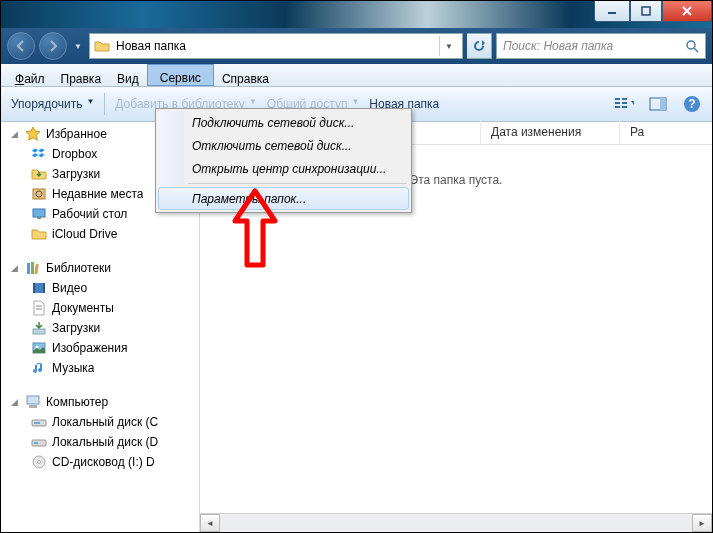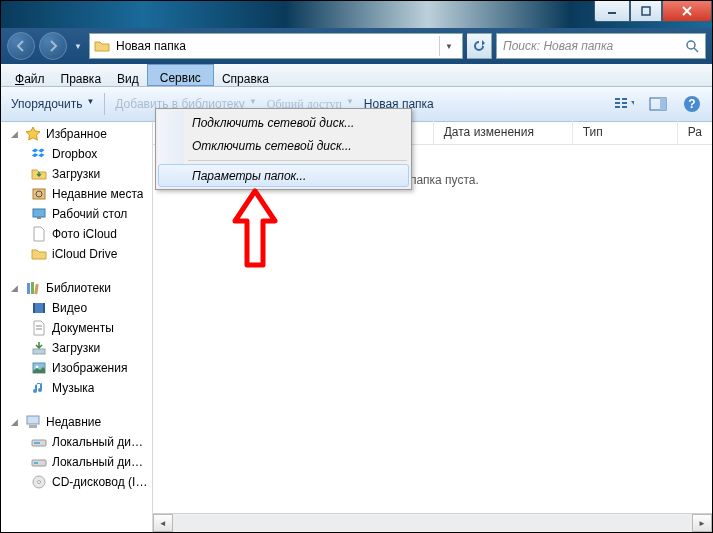--- a/index.html
+++ b/index.html
@@ -144,21 +144,21 @@
   <div class="toolbar">
     <div class="tbtn">
       <span>Упорядочить</span>
         <span class="tarrow">▼</span>
     </div>
     <div class="tsep"></div>
     <div class="tbtn" style="opacity:.28;">
       <span>Добавить в библиотеку</span>
         <span class="tarrow">▼</span>
     </div>
-    <div class="tbtn" style="opacity:.28;font-family:Liberation Serif, serif;">
+    <div class="tbtn" style="opacity:.28;">
       <span>Общий доступ</span>
         <span class="tarrow">▼</span>
     </div>
     <div class="tbtn">
       <span>Новая папка</span>
     </div>
     <div class="tright">
       <div class="ticon">
         <svg width="26" height="16">
             <rect x="1" y="2" width="5" height="2" fill="#3a6aa0"></rect>
@@ -229,28 +229,20 @@
               <svg width="16" height="16">
                 <rect x="2" y="3" width="12" height="8" fill="#6ab0e0" stroke="#3a7ab0"></rect>
                 <rect x="6" y="11" width="4" height="2" fill="#888"></rect>
               </svg>
             </span>
             <span class="tlabel">Рабочий стол</span>
           </div>
         <div class="tnode child">
             <span class="ticon-s">
               <svg width="16" height="16">
-                <path d="M3 1h7l3 3v11H3z" fill="#fff" stroke="#aaa"></path>
-              </svg>
-            </span>
-            <span class="tlabel">Фото iCloud</span>
-          </div>
-        <div class="tnode child">
-            <span class="ticon-s">
-              <svg width="16" height="16">
                 <path d="M1 4h5l2 2h7v7H1z" fill="#f3d373" stroke="#caa43a"></path>
               </svg>
             </span>
             <span class="tlabel">iCloud Drive</span>
           </div>
 
         <div class="tspace"></div>
 
         <div class="tnode">
           <span class="exp">◢</span>
@@ -314,21 +306,21 @@
         <div class="tspace"></div>
 
         <div class="tnode">
           <span class="exp">◢</span>
           <span class="ticon-s">
               <svg width="16" height="16">
                 <rect x="2" y="2" width="12" height="8" fill="#d0e0f0" stroke="#7a9ac0"></rect>
                 <rect x="4" y="11" width="8" height="3" fill="#b0b0b0"></rect>
               </svg>
             </span>
-          <span class="tlabel">Недавние</span>
+          <span class="tlabel">Компьютер</span>
         </div>
         <div class="tnode child">
             <span class="ticon-s">
               <svg width="16" height="16">
                 <rect x="1" y="6" width="14" height="6" rx="1" fill="#d8d8d8" stroke="#999"></rect>
                 <rect x="3" y="8" width="6" height="2" fill="#5ab0e0"></rect>
               </svg>
             </span>
             <span class="tlabel">Локальный диск (С</span>
           </div>
@@ -354,23 +346,20 @@
     </div>
 
     <div class="content">
       <div class="colheaders">
         <div class="colh" style="width:260px">
             <span>Имя</span>
           </div>
         <div class="colh" style="width:118px">
             <span>Дата изменения</span>
           </div>
-        <div class="colh" style="width:84px">
-            <span>Тип</span>
-          </div>
         <div class="colh" style="flex:1;border-right:none">
             <span>Ра</span>
           </div>
       </div>
       <div class="empty">
         <div style="text-align:center">Эта папка пуста.</div>
       </div>
       <div class="hscroll">
         <div class="hsbtn">◄</div>
         <div class="hstrack"></div>
@@ -380,20 +369,23 @@
   </div>
 
   <div class="dropdown">
     <div class="dmargin"></div>
     <div class="ditem">
         <span>Подключить сетевой диск...</span>
       </div>
     <div class="ditem">
         <span>Отключить сетевой диск...</span>
       </div>
+    <div class="ditem">
+        <span>Открыть центр синхронизации...</span>
+      </div>
     <div class="dsep"></div>
     <div class="ditem hover">
         <span>Параметры папок...</span>
       </div>
   </div>
 
   <svg class="redarrow" width="48" height="86">
     <path d="M24 4 L44 34 L32 34 L32 78 L16 78 L16 34 L4 34 Z" fill="none" stroke="#ff0000" stroke-width="5" stroke-linejoin="round"></path>
   </svg>
 

